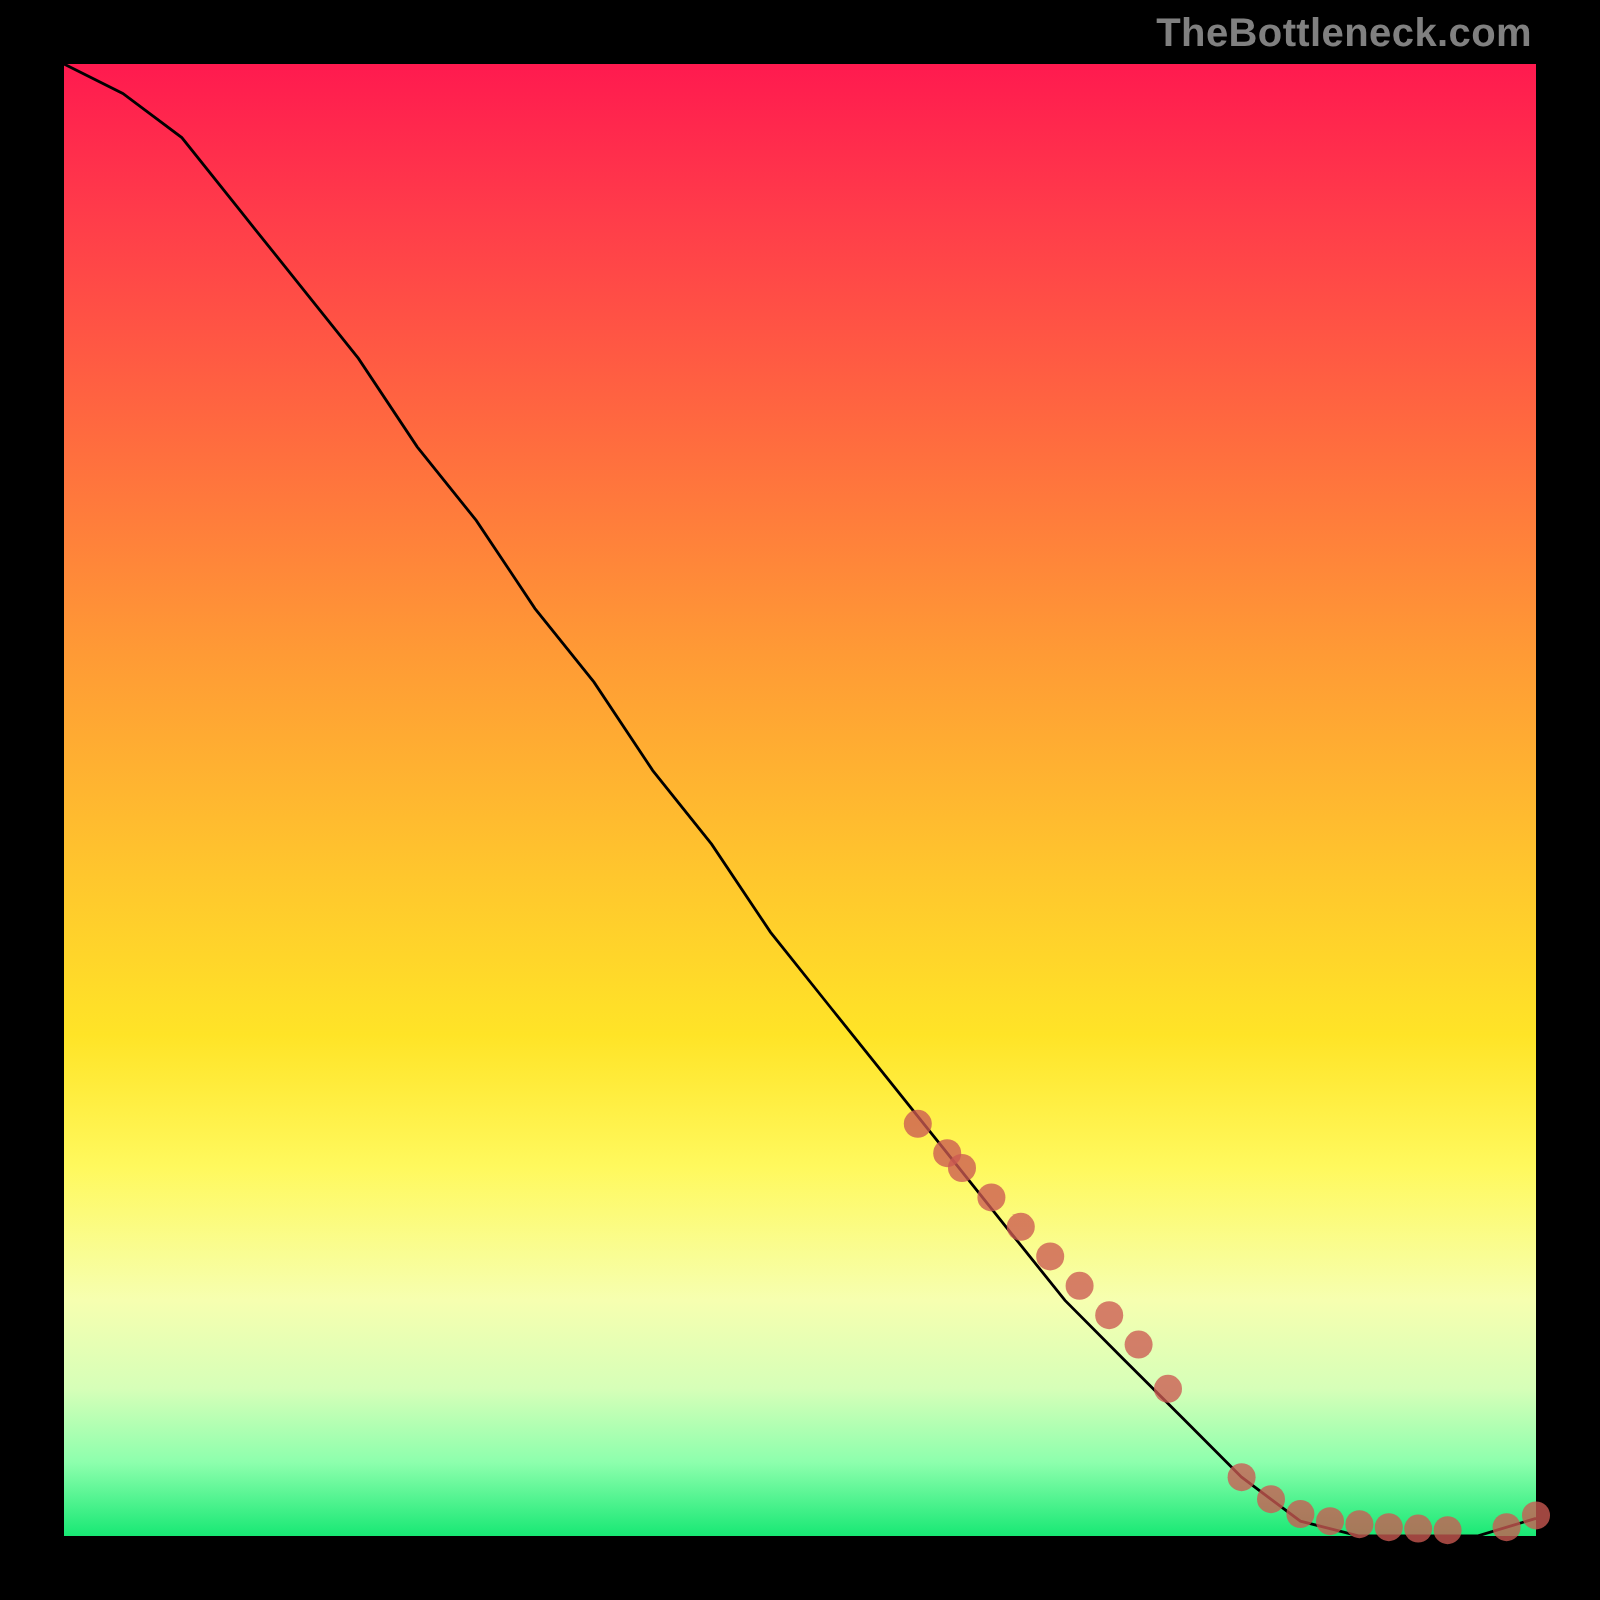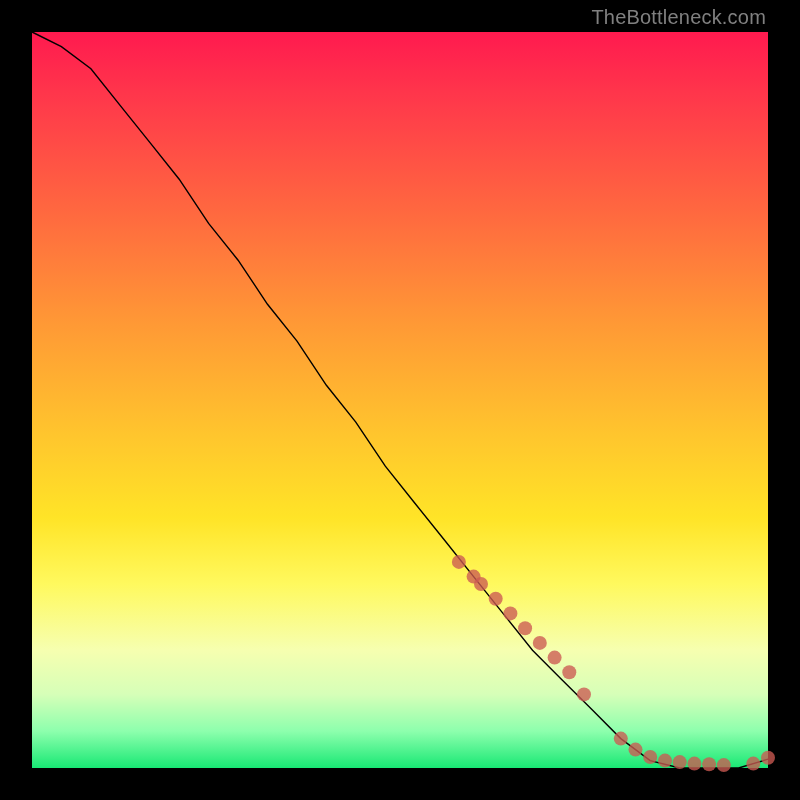--- a/index.html
+++ b/index.html
@@ -38,21 +38,21 @@
       #8dffad 95%,
       #18e874 100%
     );
   }
   .watermark {
     position: absolute;
     top: 6px;
     right: 34px;
     color: #808080;
     font-size: 20px;
-    font-weight: 400;
+    font-weight: 700;
     letter-spacing: 0.2px;
     user-select: none;
   }
   svg.overlay {
     position: absolute;
     left: 0;
     top: 0;
     width: 736px;
     height: 736px;
     overflow: visible;

